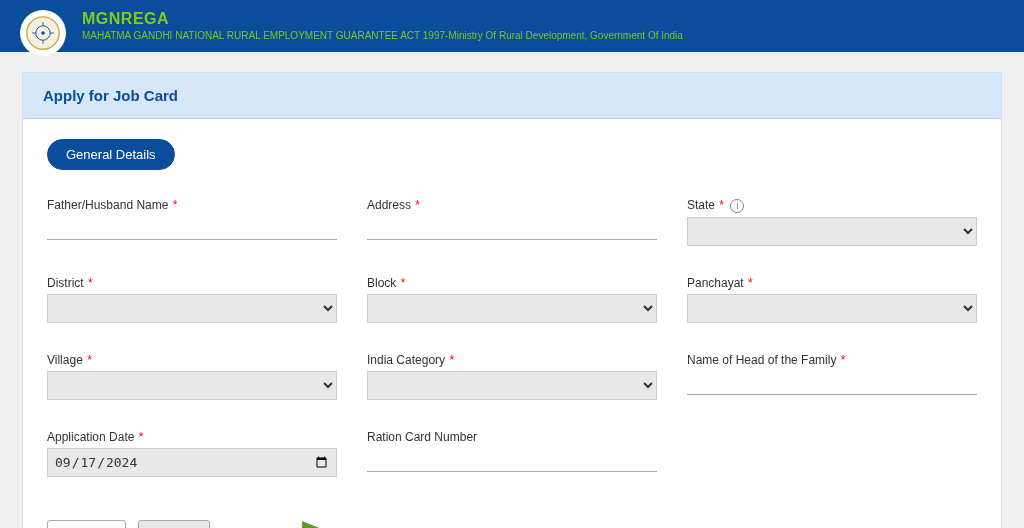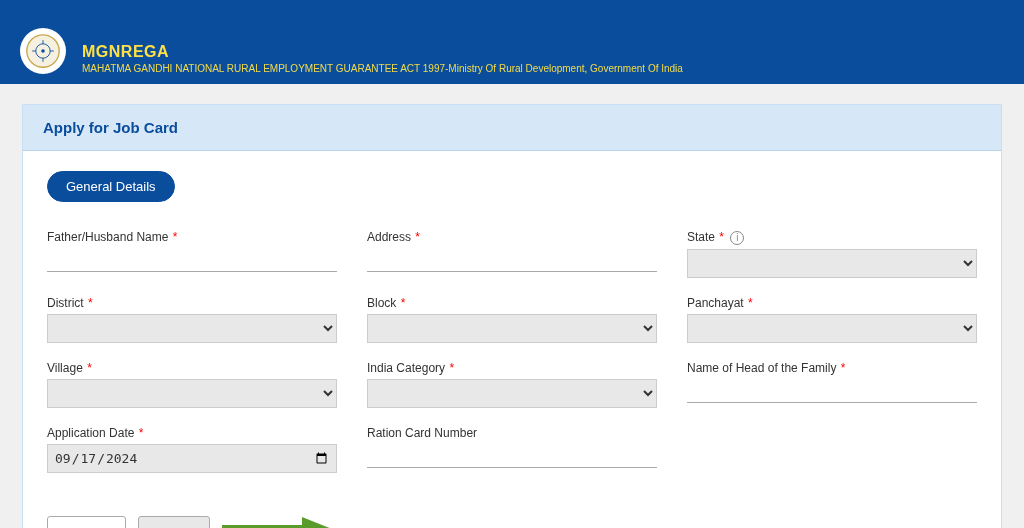--- a/index.html
+++ b/index.html
@@ -1,26 +1,26 @@
 <!DOCTYPE html>
 <html><head>
   <meta charset="utf-8">
   <style>
     * { box-sizing: border-box; margin: 0; padding: 0; }
     body { font-family: Arial, sans-serif; font-size: 13px; background: #f0f0f0; }
 
     
     .header {
       background: #0a4d9c;
-      color: #fde047;
-      display: flex;
-      align-items: flex-end;
+      color: #84cc16;
+      display: flex;
+      align-items: flex-start;
       padding: 10px 20px;
       gap: 16px;
-      height: 84px;
+      height: 52px;
     }
     .header-logo {
       width: 46px;
       height: 46px;
       background: white;
       border-radius: 50%;
       display: flex;
       align-items: center;
       justify-content: center;
       flex-shrink: 0;
@@ -69,21 +69,21 @@
     }
     .tab.inactive {
       background: white;
       color: #333;
     }
 
     
     .form-grid {
       display: grid;
       grid-template-columns: 1fr 1fr 1fr;
-      gap: 0 30px;
+      gap: 12px 30px;
     }
     .form-group {
       margin-bottom: 18px;
     }
     .form-group label {
       display: block;
       font-size: 12px;
       color: #333;
       margin-bottom: 4px;
     }

